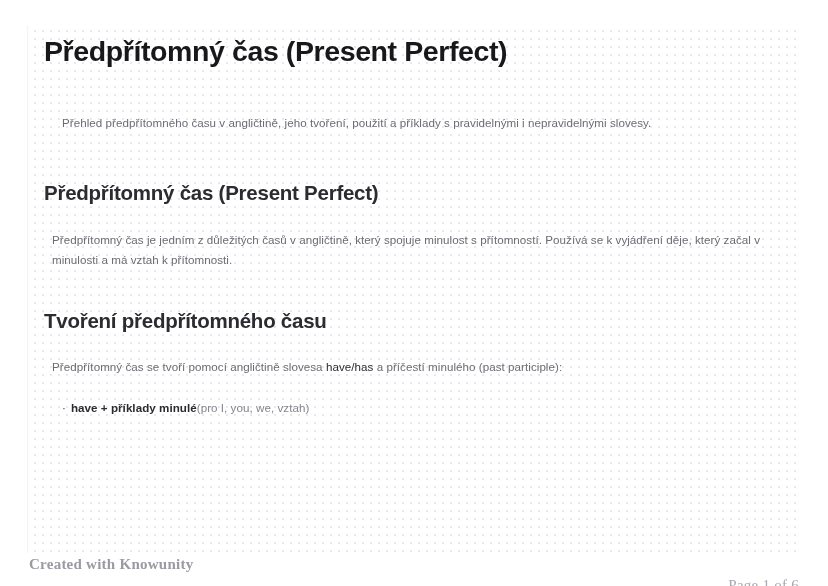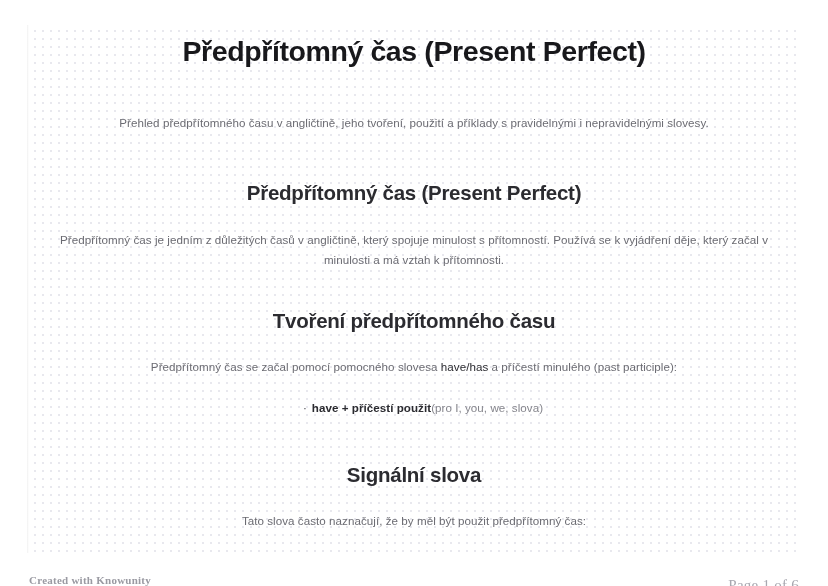--- a/index.html
+++ b/index.html
@@ -35,21 +35,20 @@
     height: 528px;
     background: linear-gradient(to right, rgba(0,0,0,0.055), rgba(0,0,0,0.0));
   }
 
   
   #content {
     position: absolute;
     left: 44px;
     top: 34px;
     width: 740px;
-    text-align: center;
   }
 
   .doc-title {
     margin: 0;
     font-size: 28.5px;
     font-weight: bold;
     letter-spacing: -0.4px;
     color: #18181b;
     line-height: 1.2;
   }
@@ -123,23 +122,23 @@
     position: absolute;
     left: 0;
     bottom: 0;
     width: 828px;
     height: 33px;
     background: #ffffff;
   }
   #footer-left {
     position: absolute;
     left: 29px;
-    top: 21px;
+    top: 3px;
     font-family: "Liberation Serif", serif;
-    font-size: 11px;
+    font-size: 15px;
     font-weight: bold;
     color: #9a9aa2;
     letter-spacing: 0.25px;
   }
   #footer-right {
     position: absolute;
     right: 29px;
     top: 24px;
     font-family: "Liberation Serif", serif;
     font-size: 15px;
@@ -160,30 +159,26 @@
 
   <p class="doc-subtitle">Přehled předpřítomného času v angličtině, jeho tvoření, použití a příklady s pravidelnými i nepravidelnými slovesy.</p>
 
   <div class="section sec-gap-1">
     <h2 class="section-h2">Předpřítomný čas (Present Perfect)</h2>
     <p class="body-p">Předpřítomný čas je jedním z důležitých časů v angličtině, který spojuje minulost s přítomností. Používá se k vyjádření děje, který začal v minulosti a má vztah k přítomnosti.</p>
   </div>
 
   <div class="section sec-gap-2">
     <h2 class="section-h2">Tvoření předpřítomného času</h2>
-    <p class="body-p"><span>Předpřítomný čas se začal pomocí pomocného slovesa </span><strong>have/has</strong><span> a příčestí minulého (past participle):</span></p>
+    <p class="body-p"><span>Předpřítomný čas se tvoří pomocí angličtině slovesa </span><strong>have/has</strong><span> a příčestí minulého (past participle):</span></p>
 
     <ul class="bullet-list">
-      <li class="bullet-item"><span class="bullet-dot">·</span><span class="bullet-term">have + příčestí použit</span><span class="bullet-note">(pro I, you, we, slova)</span></li>
+      <li class="bullet-item"><span class="bullet-dot">·</span><span class="bullet-term">have + příklady minulé</span><span class="bullet-note">(pro I, you, we, vztah)</span></li>
     </ul>
   </div>
 
-  <div class="section sec-gap-3">
-    <h2 class="section-h2">Signální slova</h2>
-    <p class="body-p">Tato slova často naznačují, že by měl být použit předpřítomný čas:</p>
-  </div>
 
 </div>
 
 <div id="footer">
   <div id="footer-left">Created with Knowunity</div>
   <div id="footer-right">Page 1 of 6</div>
 </div>
 
 </body></html>

